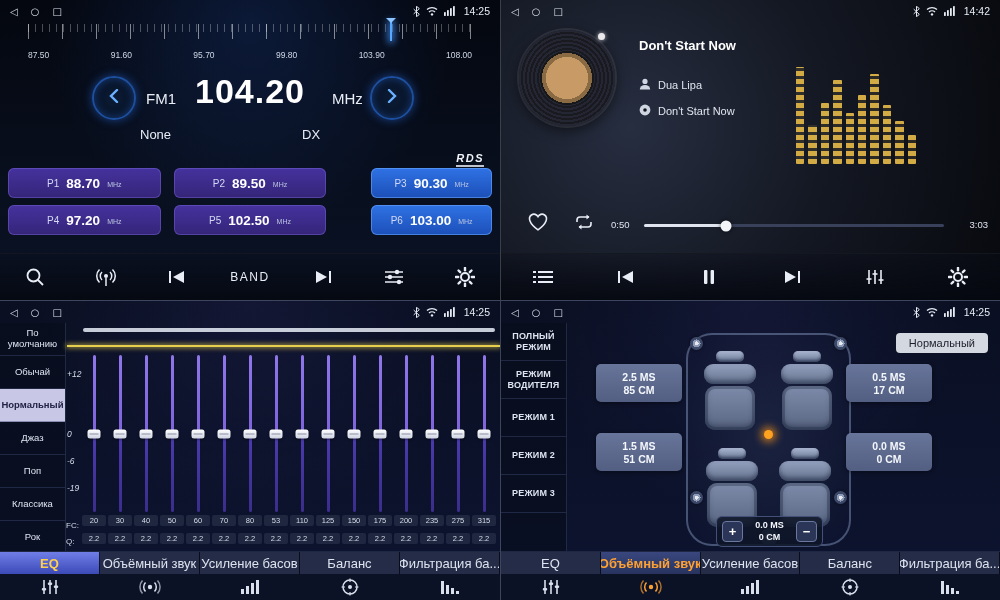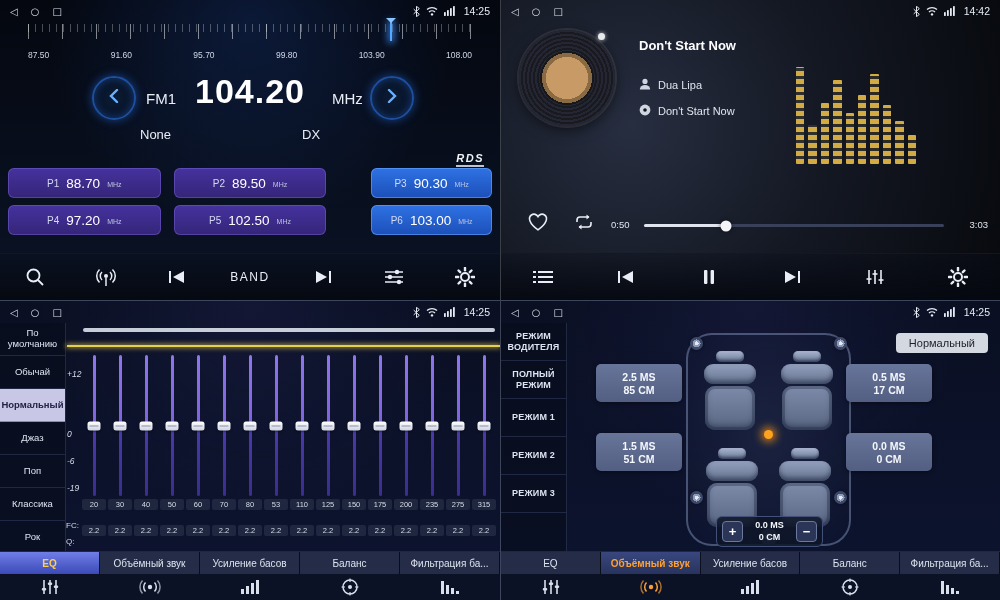--- a/index.html
+++ b/index.html
@@ -43,21 +43,21 @@
   .freq-unit{position:absolute;left:332px;top:90px;font-size:15px;}
   .dx-mode{position:absolute;left:302px;top:127px;font-size:13px;}
   .rds{position:absolute;right:16px;top:152px;font-style:italic;font-weight:800;font-size:11px;
     letter-spacing:1.5px;color:#f0f3f8;border-bottom:2px double rgba(240,243,248,.8);padding-bottom:1px;}
   .presets{position:absolute;left:8px;right:8px;top:168px;display:grid;
     grid-template-columns:repeat(3,1fr);gap:7px 13px;}
   .preset{height:30px;border-radius:6px;display:flex;align-items:center;justify-content:center;gap:7px;
     background:linear-gradient(180deg,#45329e,#352578);box-shadow:inset 0 0 0 1px rgba(130,110,225,.4);cursor:pointer;}
   .preset.active{background:linear-gradient(180deg,#2f72e4,#1c4fb8);box-shadow:inset 0 0 0 1px rgba(110,170,255,.55);margin-left:32px;}
   .preset .pid{font-size:10px;color:#d3d9f2;}
-  .preset .pfreq{font-size:13.5px;font-weight:400;color:#fff;}
+  .preset .pfreq{font-size:13.5px;font-weight:700;color:#fff;}
   .preset .punit{font-size:7px;color:#bcc5e2;align-self:center;margin-top:3px;}
 
   .toolbar{position:absolute;bottom:0;left:0;right:0;height:46px;display:flex;align-items:center;
     justify-content:space-around;background:linear-gradient(180deg,rgba(10,14,26,.35),rgba(5,8,16,.92));
     border-top:1px solid rgba(255,255,255,.06);color:#e9edf5;}
   .tb-btn{display:flex;align-items:center;justify-content:center;cursor:pointer;min-width:34px;}
   .band-btn{font-size:12px;letter-spacing:1.5px;font-weight:400;}
 
   
   .player{background:radial-gradient(circle at 26% 42%,#272e40 0%,#141823 48%,#07090d 100%);}
@@ -92,21 +92,21 @@
     border-bottom:1px solid rgba(60,72,110,.45);color:#dde3f0;padding:2px 3px;box-sizing:border-box;
     line-height:1.15;cursor:pointer;flex:none;}
   .eq .side-item{height:33px;font-size:9.5px;}
   .surround .side-item{height:38px;font-size:9px;font-weight:700;letter-spacing:.2px;}
   .side-item.selected{background:#c9c7e6;color:#222347;font-weight:700;}
 
   .tabbar{position:absolute;left:0;right:0;bottom:0;height:48px;display:grid;
     grid-template-columns:repeat(5,1fr);background:#0c1226;border-top:1px solid rgba(70,82,120,.35);}
   .tab{display:flex;flex-direction:column;cursor:pointer;min-width:0;}
   .tab-label{height:22px;display:flex;align-items:center;justify-content:center;background:#242c47;
-    border-right:1px solid rgba(5,8,16,.85);font-size:10px;color:#dde3ef;white-space:nowrap;overflow:hidden;}
+    border-right:1px solid rgba(5,8,16,.85);font-size:13px;color:#dde3ef;white-space:nowrap;overflow:hidden;}
   .tab-icon{height:26px;display:flex;align-items:center;justify-content:center;color:#d9dfeb;}
   .eqbar .tab.sel .tab-label{background:linear-gradient(180deg,#707ee8,#3c4ab8);color:#ffd04d;font-weight:700;}
   .surbar .tab.sel .tab-label{background:linear-gradient(180deg,#39477e,#28335e);color:#ffa132;font-weight:700;}
   .surbar .tab.sel .tab-icon{color:#ffa132;}
 
   
   .eq-area{position:absolute;left:65px;right:0;top:22px;bottom:48px;}
   .eq-scrollbar{position:absolute;top:5px;left:18px;right:5px;height:4px;border-radius:2px;
     background:rgba(232,237,247,.85);cursor:pointer;}
   .eq-curve{position:absolute;top:22px;left:2px;right:0;height:2px;background:#e6cf4e;
@@ -115,21 +115,21 @@
   .db-scale span:nth-child(1){top:46px;} .db-scale span:nth-child(2){top:106px;}
   .db-scale span:nth-child(3){top:133px;} .db-scale span:nth-child(4){top:160px;}
   .eq-bands{position:absolute;left:16px;right:3px;top:30px;bottom:4px;display:flex;}
   .band{flex:1;display:flex;flex-direction:column;min-width:0;}
   .slider{flex:1;position:relative;cursor:pointer;}
   .track{position:absolute;left:50%;top:2px;bottom:2px;width:3px;margin-left:-1.5px;border-radius:2px;
     background:linear-gradient(180deg,#8f76ea 0%,#7e63dd 48%,#4b3aae 52%,#3b2d8c 100%);}
   .handle{position:absolute;left:50%;transform:translate(-50%,-50%);width:13px;height:9px;border-radius:2.5px;
     background:linear-gradient(#ffffff,#cfd4e2);box-shadow:0 1px 2px rgba(0,0,0,.6);}
   .handle::after{content:'';position:absolute;left:2px;right:2px;top:50%;height:1px;background:#8a90a2;}
-  .cell{height:11px;line-height:11px;margin:1px 1px 12px;background:rgba(210,220,240,.10);border-radius:2px;
+  .cell{height:11px;line-height:11px;margin:1px 1px 4px;background:rgba(210,220,240,.10);border-radius:2px;
     font-size:7.5px;color:#d5dcea;text-align:center;overflow:hidden;}
   .cell.q{margin-top:3px;}
   .fc-lab,.q-lab{position:absolute;left:1px;font-size:8px;color:#d5dcea;}
   .fc-lab{bottom:22px;} .q-lab{bottom:6px;}
 
   
   .sur-area{position:absolute;left:65px;right:0;top:22px;bottom:48px;}
   .profile-btn{position:absolute;right:12px;top:10px;background:#d4d8e0;color:#1c1f2a;border-radius:4px;
     padding:4px 13px;font-size:11px;cursor:pointer;}
   .car{position:absolute;left:120px;top:10px;width:165px;height:213px;border:2px solid rgba(140,160,200,.45);
@@ -762,24 +762,24 @@
                 <rect x="9" y="0" width="1.8" height="10" rx=".4"></rect>
               </g>
             </svg>
           </span>
         <span class="time">14:25</span>
       </div>
     </header>
 
     <aside class="sidebar">
         <div class="side-item">
+    <span>ПОЛНЫЙ РЕЖИМ</span>
+  </div>
+        <div class="side-item">
     <span>РЕЖИМ ВОДИТЕЛЯ</span>
-  </div>
-        <div class="side-item">
-    <span>ПОЛНЫЙ РЕЖИМ</span>
   </div>
         <div class="side-item">
     <span>РЕЖИМ 1</span>
   </div>
         <div class="side-item">
     <span>РЕЖИМ 2</span>
   </div>
         <div class="side-item">
     <span>РЕЖИМ 3</span>
   </div>

